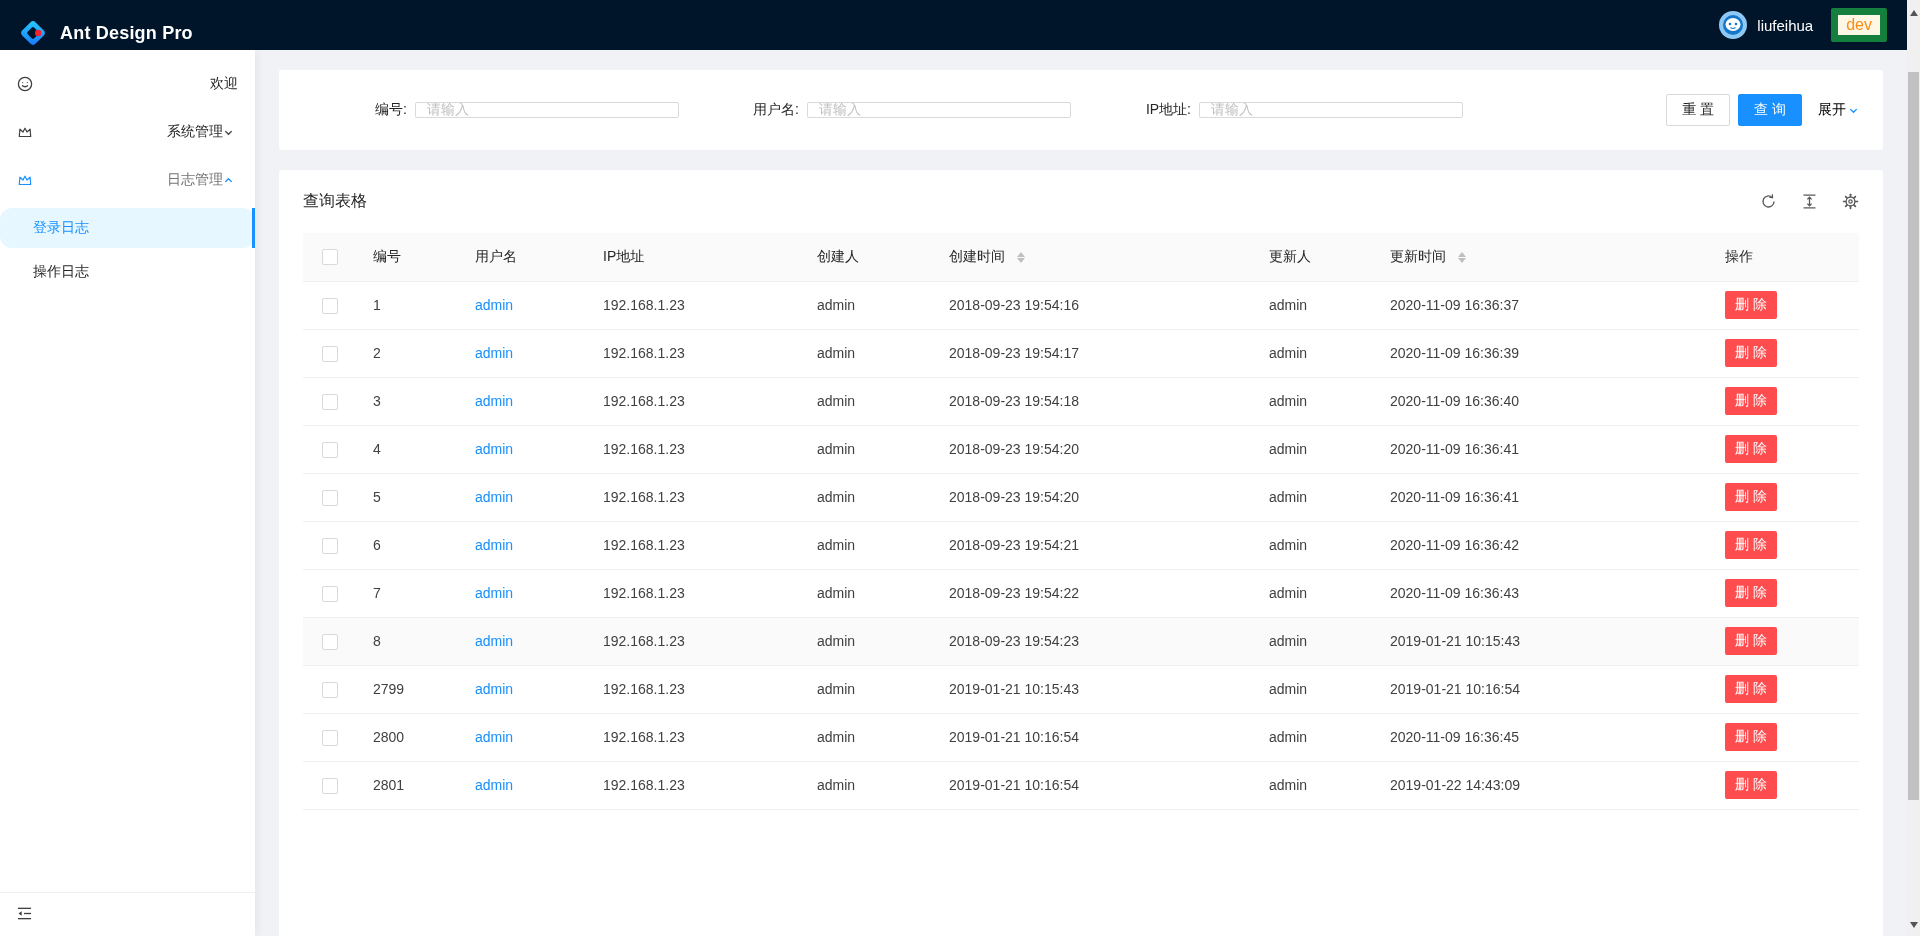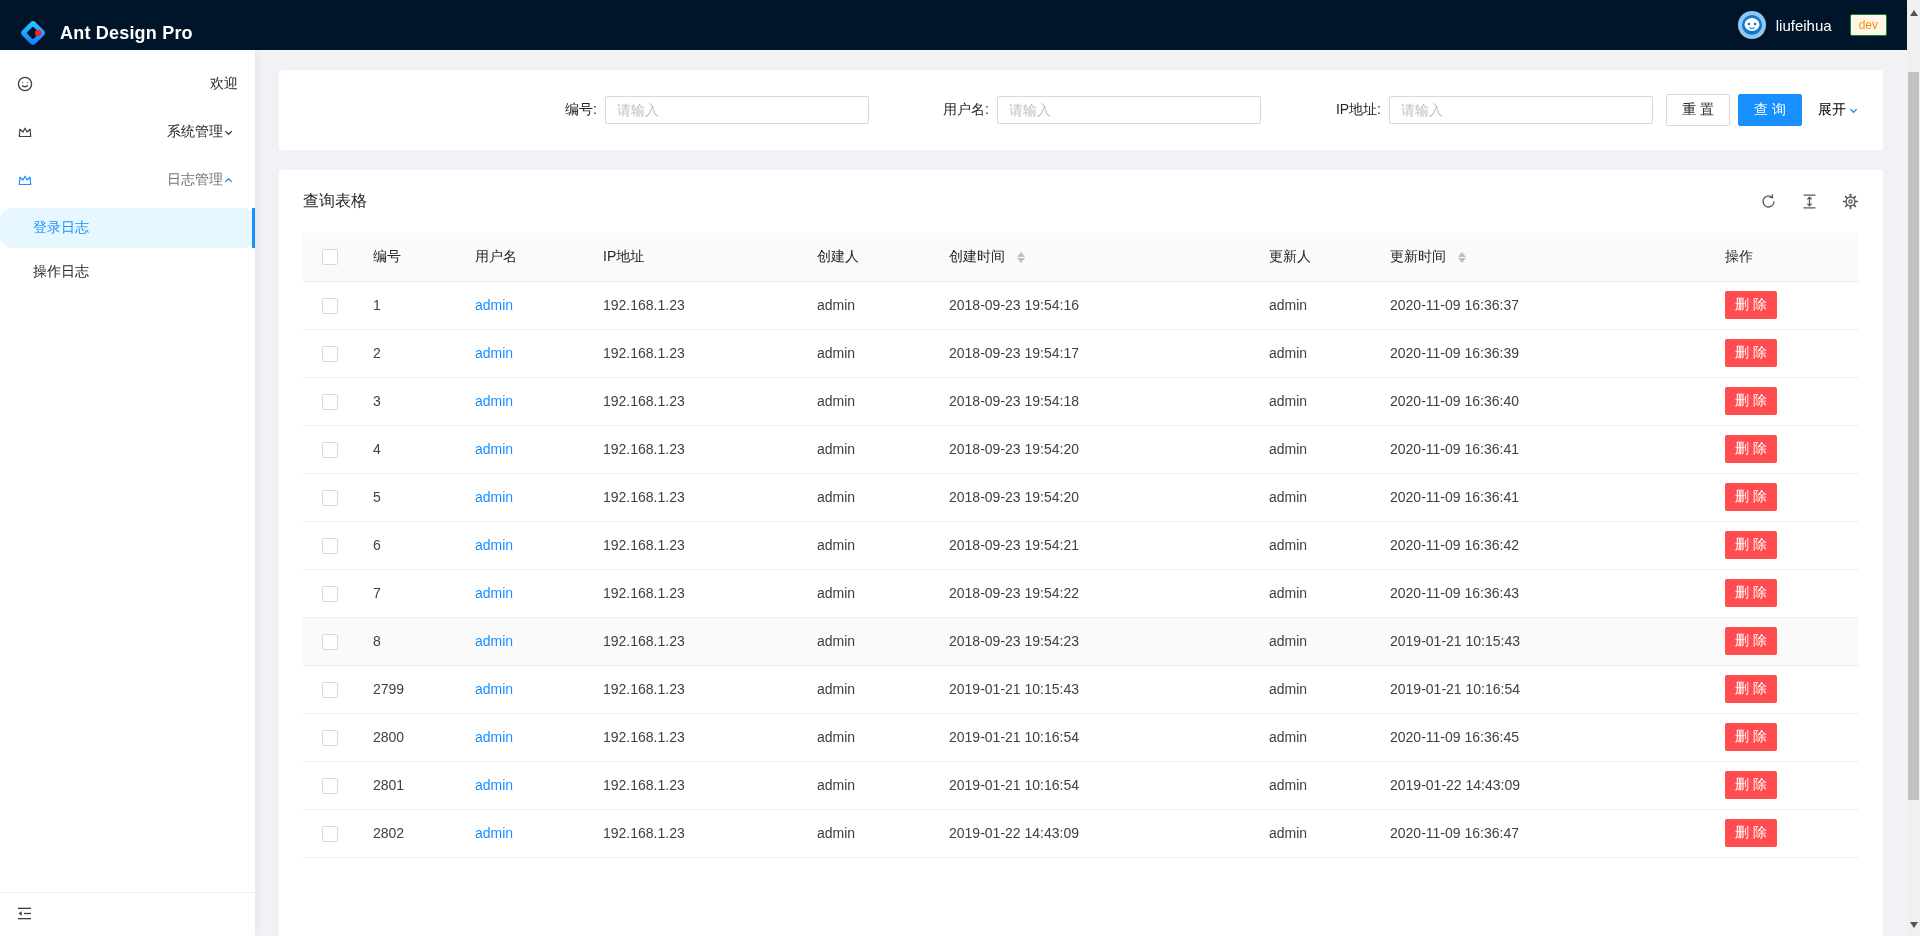--- a/index.html
+++ b/index.html
@@ -13,22 +13,22 @@
   .app-header {
     position:absolute; left:0; top:0; width:1907px; height:50px;
     background:#001529; display:flex; align-items:center; padding:0 20px 0 18px; z-index:20;
   }
   .logo-wrap { display:flex; align-items:center; gap:12px;margin-top:16px; }
   .app-title { color:#fff; font-size:18px; font-weight:bold; letter-spacing:.2px; }
   .header-spacer { flex:1; }
   .header-user { display:flex; align-items:center; gap:10px; }
   .header-user .uname { color:#fff; font-size:15px; }
   .env-tag {
-    margin-left:8px; background:#fff7e6; border:1px solid #15803d; color:#fa8c16;
-    font-size:12px; padding:1px 8px; border-radius:2px; line-height:18px;
+    margin-left:8px; background:#fff7e6; border:7px solid #15803d; color:#fa8c16;
+    font-size:16px; padding:1px 8px; border-radius:2px; line-height:18px;
   }
 
   
   .sidebar {
     position:absolute; left:0; top:50px; width:255px; height:886px; background:#fff;
     box-shadow:2px 0 8px rgba(29,35,41,.06); z-index:10; display:flex; flex-direction:column;text-align:right;
   }
   .menu { padding-top:6px; flex:1; }
   .menu-item {
     height:40px; margin:8px 0; display:flex; align-items:center;
@@ -50,27 +50,27 @@
     border-top:1px solid #f0f0f0; height:44px; display:flex; align-items:center; padding-left:17px;
   }
 
   
   .main { position:absolute; left:255px; top:50px; width:1652px; height:886px; }
   .card { background:#fff; border-radius:2px; }
 
   
   .search-card {
     position:absolute; left:24px; top:20px; width:1604px; height:80px;
-    display:flex; align-items:center; padding:0 24px;justify-content:center;
+    display:flex; align-items:center; padding:0 24px;
   }
   .form-col { width:392px; display:flex; align-items:center; padding-right:16px; }
   .form-label { width:104px; text-align:right; margin-right:8px; color:#262626; white-space:nowrap; }
   .form-input {
-    flex:1; height:28px; border:1px solid #d9d9d9; border-radius:2px; padding:0 11px;
-    font-size:14px; color:#404040; outline:none; font-family:Liberation Sans, sans-serif; background:#fff;
+    flex:1; height:16px; border:1px solid #d9d9d9; border-radius:2px; padding:0 11px;
+    font-size:14px; color:#404040; outline:none; font-family:Liberation Mono, monospace; background:#fff;
   }
   .form-input::placeholder { color:#bfbfbf; }
   .search-actions { position:absolute; right:24px; top:24px; display:flex; align-items:center; gap:8px; }
   .btn { height:32px; padding:4px 15px; border-radius:2px; font-size:14px; cursor:pointer; font-family:inherit; }
   .btn-default { background:#fff; border:1px solid #d9d9d9; color:#262626; }
   .btn-primary { background:#1890ff; border:1px solid #1890ff; color:#fff; }
   .link-expand { color:#000000; margin-left:8px; display:flex; align-items:center; gap:2px; cursor:pointer; }
 
   
   .table-card { position:absolute; left:24px; top:120px; width:1604px; height:790px; overflow:hidden; }
@@ -438,31 +438,20 @@
     <td>2801</td>
     <td><span class="cell-link">admin</span></td>
     <td>192.168.1.23</td>
     <td>admin</td>
     <td>2019-01-21 10:16:54</td>
     <td>admin</td>
     <td>2019-01-22 14:43:09</td>
     <td><button class="btn-danger">删 除</button></td>
   </tr>
 
-  <tr>
-    <td class="col-check"><span class="checkbox"></span></td>
-    <td>2802</td>
-    <td><span class="cell-link">admin</span></td>
-    <td>192.168.1.23</td>
-    <td>admin</td>
-    <td>2019-01-22 14:43:09</td>
-    <td>admin</td>
-    <td>2020-11-09 16:36:47</td>
-    <td><button class="btn-danger">删 除</button></td>
-  </tr>
 </tbody>
       </table>
     </div>
 
   </div>
 </div>
 
 <div class="scrollbar">
   <span class="sb-up"></span>
   <div class="sb-thumb"></div>

